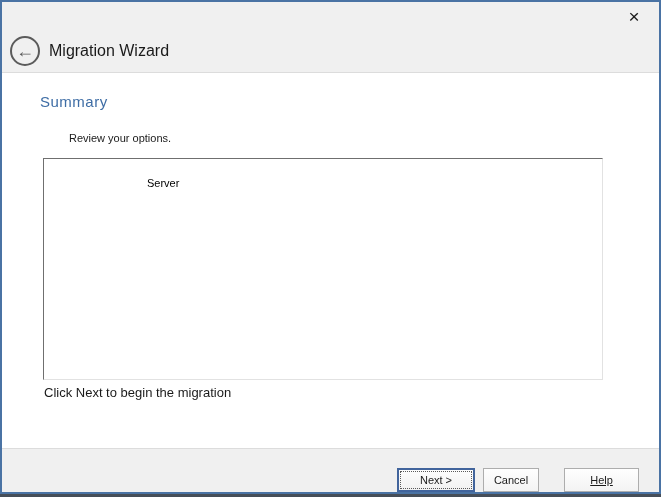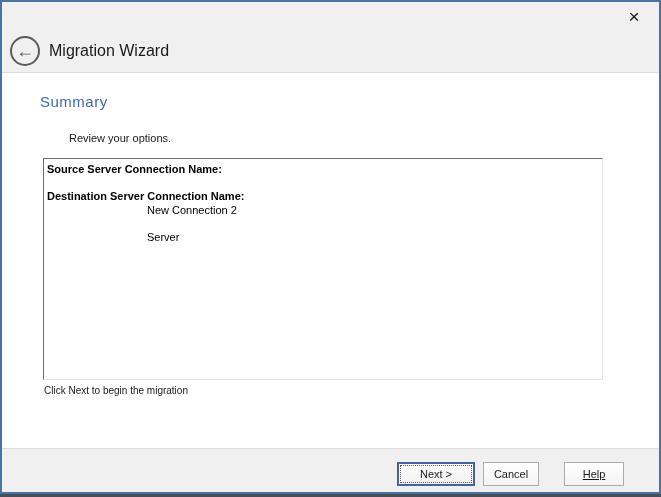--- a/index.html
+++ b/index.html
@@ -61,42 +61,42 @@
     border:1px solid; border-color:#6f6f6f #e2e2e2 #e2e2e2 #6f6f6f;
     padding:4px 4px 0 3px;
     font-size:11px; line-height:13.5px; color:#000000;
     overflow:hidden;
   }
   .sum-group { margin-bottom:13.5px; }
   .sum-label { font-weight:bold; }
   .sum-value { padding-left:100px; }
   .note {
     position:absolute; left:42px; top:312px;
-    font-size:10px; color:#1a1a1a;
+    font-size:13px; color:#1a1a1a;
   }
   
   .bottom-bar {
     position:absolute; left:0; top:446px; width:657px; height:44px;
     box-sizing:border-box; background:#f0f0f0;
     border-top:1px solid #dcdcdc;
   }
   .btn {
-    position:absolute; top:13px; height:24px; box-sizing:border-box;
+    position:absolute; top:19px; height:24px; box-sizing:border-box;
     font-family:inherit; font-size:11px; color:#1a1a1a;
     background:linear-gradient(#fefefe,#f3f3f3);
     border:1px solid #adadad; padding:2px; cursor:default;
   }
   .btn-next {
     left:395px; width:78px;
     border:2px solid #41649c;
     background:linear-gradient(#fdfdfd,#f1f1f1);
     outline:1px dotted #5a5a5a; outline-offset:-4px;
   }
   .btn-cancel { left:481px; width:56px; }
-  .btn-help  { left:562px; width:60px;text-decoration:underline; }
+  .btn-help  { left:562px; width:75px;text-decoration:underline; }
 </style>
 </head>
 <body>
 
 <div class="window">
 
   <div class="titlebar">
     <div class="close-btn">
       <span>×</span>
     </div>
@@ -108,25 +108,20 @@
     </div>
     <div class="wizard-title">Migration Wizard</div>
   </div>
 
   <div class="content">
     <div class="page-heading">Summary</div>
     <div class="page-sub">Review your options.</div>
 
     <div class="summary-box">
       <div class="sum-group">
-        <div class="sum-label">Source Server Connection Name:</div>
-      </div>
-      <div class="sum-group">
-        <div class="sum-label">Destination Server Connection Name:</div>
-        <div class="sum-value">New Connection 2</div>
       </div>
       <div class="sum-group">
         <div class="sum-value">Server</div>
       </div>
     </div>
 
     <div class="note">Click Next to begin the migration</div>
   </div>
 
   <div class="bottom-bar">

